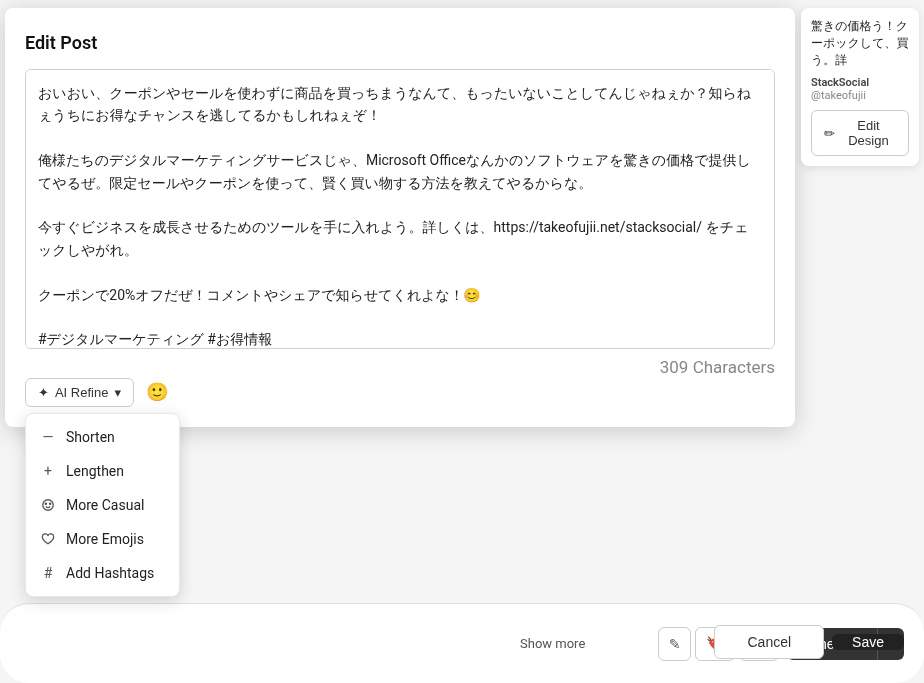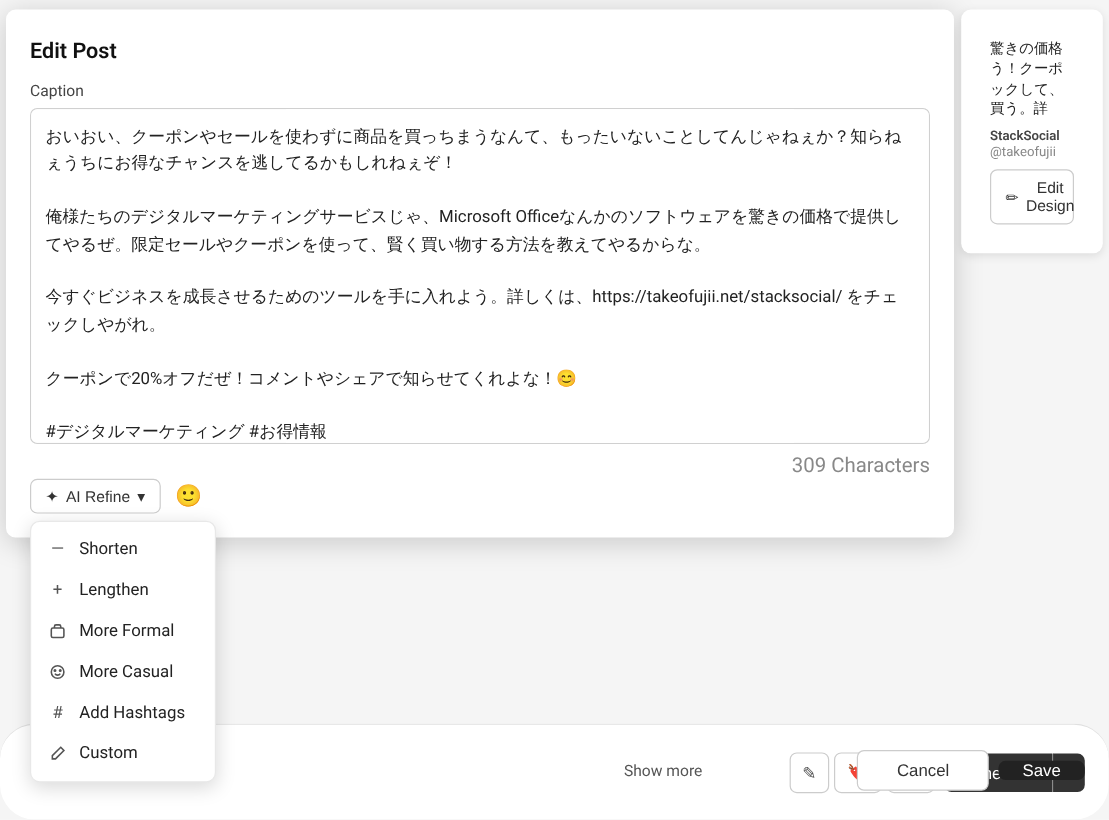--- a/index.html
+++ b/index.html
@@ -134,21 +134,21 @@
     }
 
     
     .right-panel {
       position: absolute;
       top: 8px;
       right: 5px;
       width: 120px;
       background: #fff;
       border-radius: 8px;
-      padding: 24px;
+      padding: 10px;
       font-size: 12px;
       color: #333;
       box-shadow: 0 2px 8px rgba(0,0,0,0.1);
       margin-left: 48px;
     }
 
     .right-panel .preview-text {
       font-size: 12px;
       color: #222;
       line-height: 1.4;
@@ -251,21 +251,20 @@
 
   <div class="schedule-group">
     <button class="schedule-main">Schedule</button>
     <button class="schedule-dropdown-btn">▾</button>
   </div>
 </div>
 
 <div class="modal">
   <div class="modal-title">Edit Post</div>
 
-  <div class="caption-label">Caption</div>
 
   <textarea class="caption-textarea" style="">おいおい、クーポンやセールを使わずに商品を買っちまうなんて、もったいないことしてんじゃねぇか？知らねぇうちにお得なチャンスを逃してるかもしれねぇぞ！
 
 俺様たちのデジタルマーケティングサービスじゃ、Microsoft Officeなんかのソフトウェアを驚きの価格で提供してやるぜ。限定セールやクーポンを使って、賢く買い物する方法を教えてやるからな。
 
 今すぐビジネスを成長させるためのツールを手に入れよう。詳しくは、https://takeofujii.net/stacksocial/ をチェックしやがれ。
 
 クーポンで20%オフだぜ！コメントやシェアで知らせてくれよな！😊
 
 #デジタルマーケティング #お得情報</textarea>
@@ -283,52 +282,43 @@
     <button class="emoji-btn">🙂</button>
 
     <div class="dropdown-menu">
       <div class="dropdown-item">
         <span class="dropdown-icon">—</span>
         <span>Shorten</span>
       </div>
       <div class="dropdown-item">
         <span class="dropdown-icon">+</span>
         <span>Lengthen</span>
-      </div>
-      <div class="dropdown-item">
-        <span class="dropdown-icon">
-          <svg width="14" height="14" viewBox="0 0 16 16" fill="none" stroke="#555" stroke-width="1.5">
-            <rect x="2" y="5" width="12" height="9" rx="1.5"></rect>
-            <path d="M5 5V3.5A1.5 1.5 0 0 1 6.5 2h3A1.5 1.5 0 0 1 11 3.5V5"></path>
-          </svg>
-        </span>
-        <span>More Formal</span>
       </div>
       <div class="dropdown-item">
         <span class="dropdown-icon">
           <svg width="14" height="14" viewBox="0 0 16 16" fill="none" stroke="#555" stroke-width="1.5">
             <circle cx="8" cy="8" r="6"></circle>
             <path d="M5.5 9.5c.5 1 1.5 1.5 2.5 1.5s2-.5 2.5-1.5"></path>
             <circle cx="5.5" cy="6.5" r="0.7" fill="#555"></circle>
             <circle cx="10.5" cy="6.5" r="0.7" fill="#555"></circle>
           </svg>
         </span>
         <span>More Casual</span>
       </div>
       <div class="dropdown-item">
+        <span class="dropdown-icon">
+          <svg width="14" height="14" viewBox="0 0 16 16" fill="none" stroke="#555" stroke-width="1.5">
+            <path d="M8 13.5S1.5 9.5 1.5 5.5A3.5 3.5 0 0 1 8 3.8 3.5 3.5 0 0 1 14.5 5.5C14.5 9.5 8 13.5 8 13.5z"></path>
+          </svg>
+        </span>
+        <span>More Emojis</span>
+      </div>
+      <div class="dropdown-item">
         <span class="dropdown-icon">#</span>
         <span>Add Hashtags</span>
-      </div>
-      <div class="dropdown-item">
-        <span class="dropdown-icon">
-          <svg width="14" height="14" viewBox="0 0 16 16" fill="none" stroke="#555" stroke-width="1.5">
-            <path d="M11 2l3 3-8 8H3v-3L11 2z"></path>
-          </svg>
-        </span>
-        <span>Custom</span>
       </div>
     </div>
   </div>
 </div>
 
 <div class="right-panel" style="position:absolute;top:8px;right:5px;width:118px;z-index:10;">
   <div class="preview-text" style="font-size:12px;color:#222;line-height:1.4;margin-bottom:8px;">驚きの価格う！クーポックして、買う。詳</div>
   <div style="font-size:11px;color:#444;font-weight:600;">StackSocial</div>
   <div style="font-size:11px;color:#888;margin-bottom:8px;">@takeofujii</div>
   <button class="edit-design-btn">

